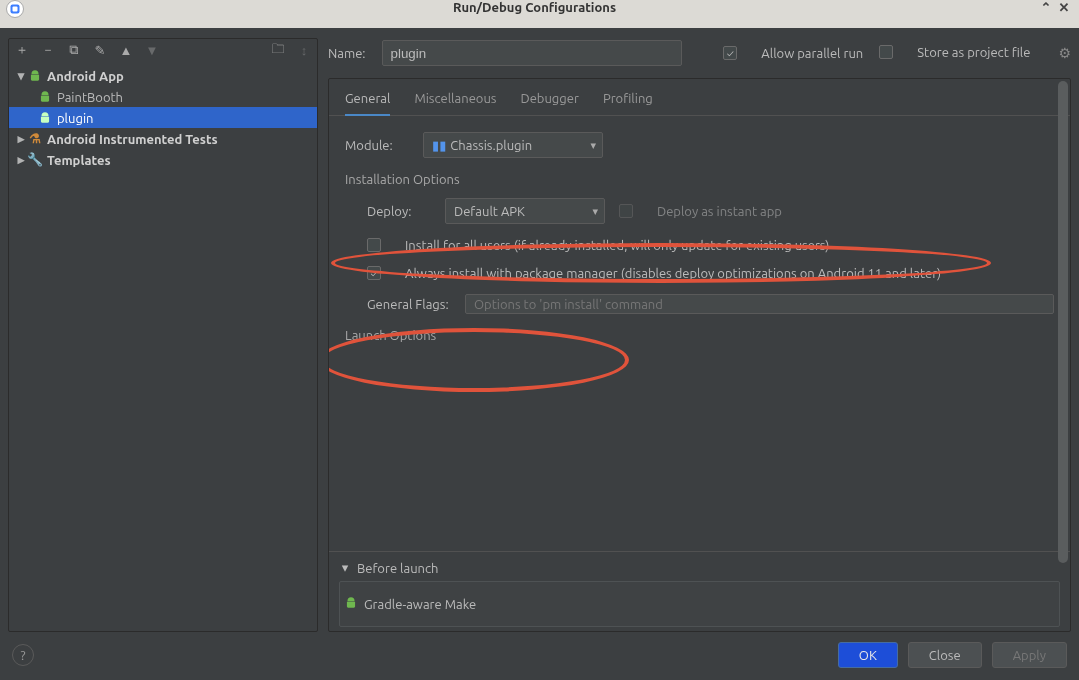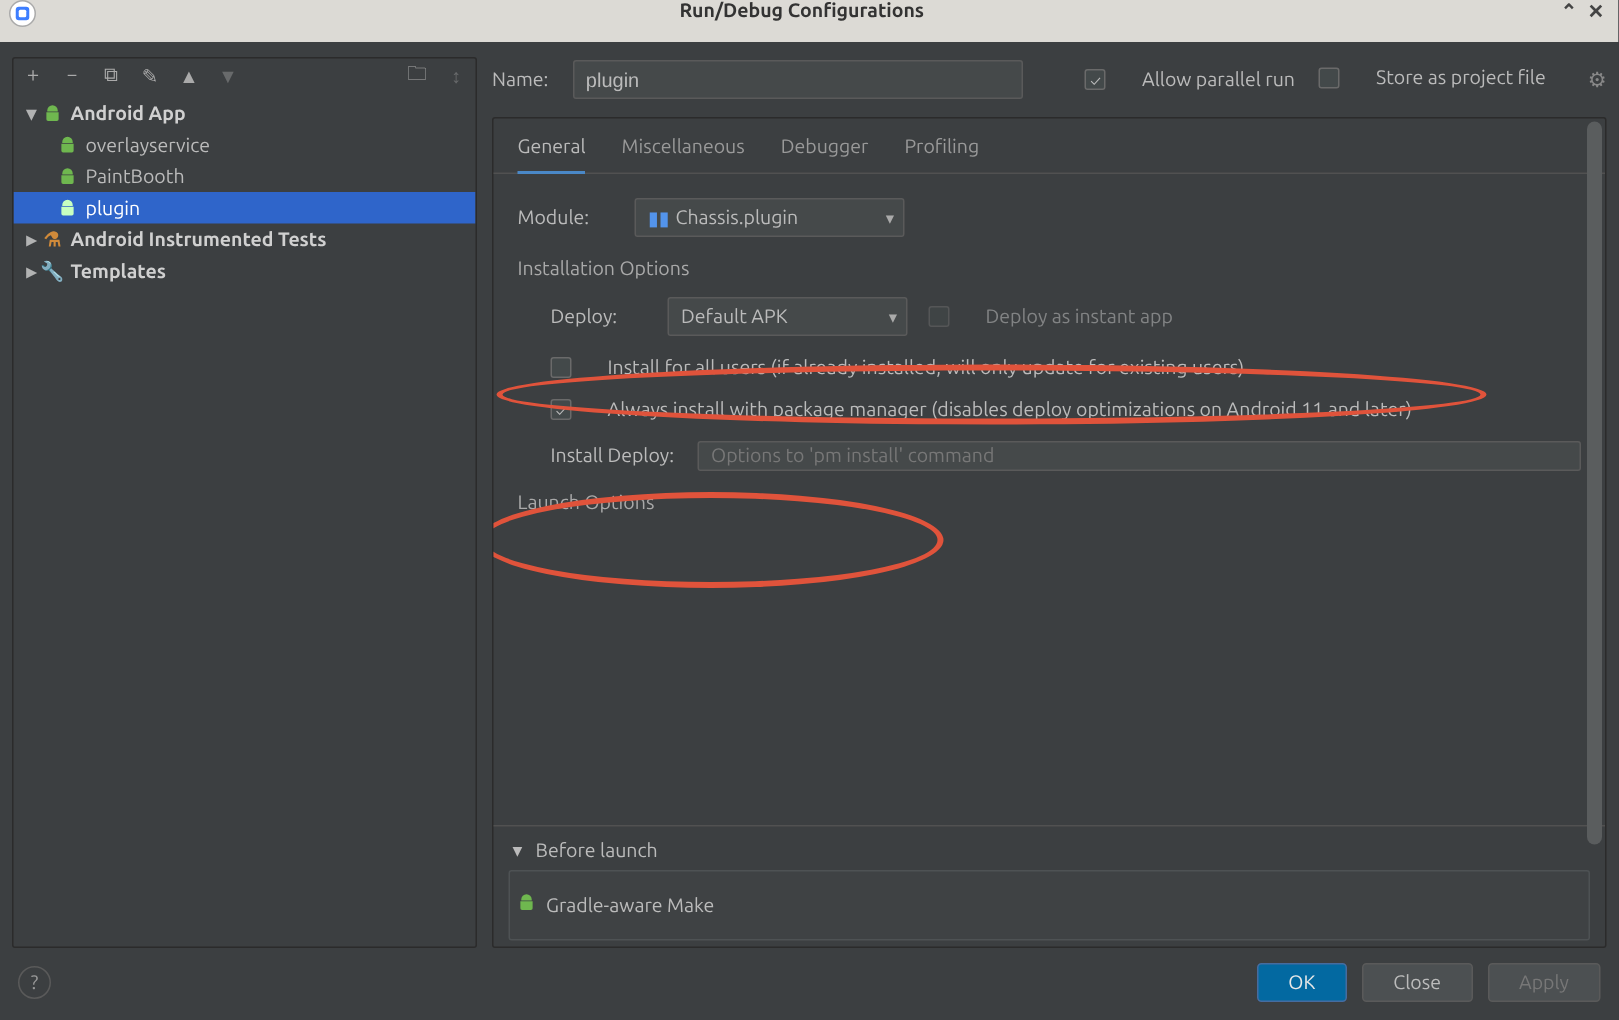--- a/index.html
+++ b/index.html
@@ -111,21 +111,21 @@
 
   .footer {
     display: flex; align-items: center; padding: 10px 12px 12px 12px; gap: 10px;
   }
   .footer .spacer { flex: 1; }
   .btn {
     height: 26px; padding: 0 20px; border: 1px solid #5a5a5a;
     background: #4c5052; color: #bbb; border-radius: 3px; display: inline-flex;
     align-items: center; cursor: default;
   }
-  .btn.primary { background: #0369a1; border-color: #466ca0; color: #e8e8e8; }
+  .btn.primary { background: #1d4ed8; border-color: #466ca0; color: #e8e8e8; }
   .btn.disabled { color: #777; }
   .help {
     width: 22px; height: 22px; border-radius: 50%; border: 1px solid #5a5a5a;
     display: inline-flex; align-items: center; justify-content: center; color:#999;
   }
   .gear { color:#888; font-size:14px; margin-left:4px;}
 
   .scrollbar-track {
     position:absolute; right:2px; top:2px; bottom:2px; width:10px;
   }
@@ -179,28 +179,20 @@
               </svg>
             </span>
           <span>Android App</span>
         </div>
         <div class="tree-item indent1">
           <span class="ic">
               <svg class="android" viewBox="0 0 24 24">
                 <path fill="#6fb74f" d="M6 8a6 6 0 0112 0v1H6V8zm-1 2h14v8a2 2 0 01-2 2H7a2 2 0 01-2-2v-8z"></path>
               </svg>
             </span>
-          <span>overlayservice</span>
-        </div>
-        <div class="tree-item indent1">
-          <span class="ic">
-              <svg class="android" viewBox="0 0 24 24">
-                <path fill="#6fb74f" d="M6 8a6 6 0 0112 0v1H6V8zm-1 2h14v8a2 2 0 01-2 2H7a2 2 0 01-2-2v-8z"></path>
-              </svg>
-            </span>
           <span>PaintBooth</span>
         </div>
         <div class="tree-item indent1 selected">
           <span class="ic">
               <svg class="android" viewBox="0 0 24 24">
                 <path fill="#c7ffc0" d="M6 8a6 6 0 0112 0v1H6V8zm-1 2h14v8a2 2 0 01-2 2H7a2 2 0 01-2-2v-8z"></path>
               </svg>
             </span>
           <span>plugin</span>
         </div>
@@ -272,21 +264,21 @@
             </div>
 
             <div class="form-row">
               <div class="checkbox-row">
                 <span class="checkbox checked"></span>
                 <span>Always install with package manager (disables deploy optimizations on Android 11 and later)</span>
               </div>
             </div>
 
             <div class="form-row">
-              <span class="label" style="min-width:84px">Install Deploy:</span>
+              <span class="label" style="min-width:84px">General Flags:</span>
               <div class="placeholder-input">
                 <span>Options to 'pm install' command</span>
               </div>
             </div>
           </div>
 
           <div class="section-label">Launch Options</div>
 
 
           <div class="annot" style="left:2px; top:127px; width:660px; height:40px;"></div>

